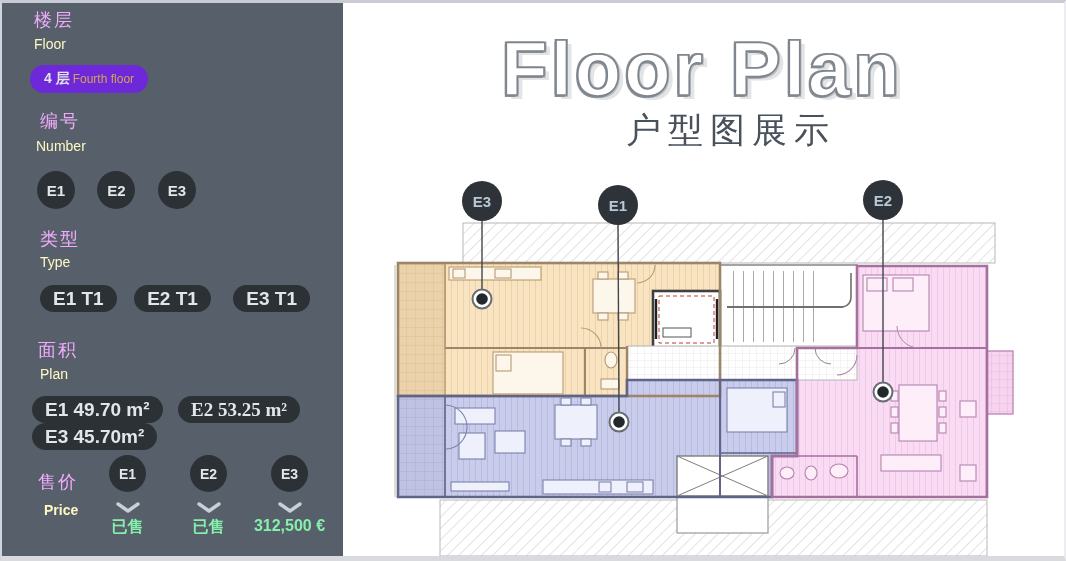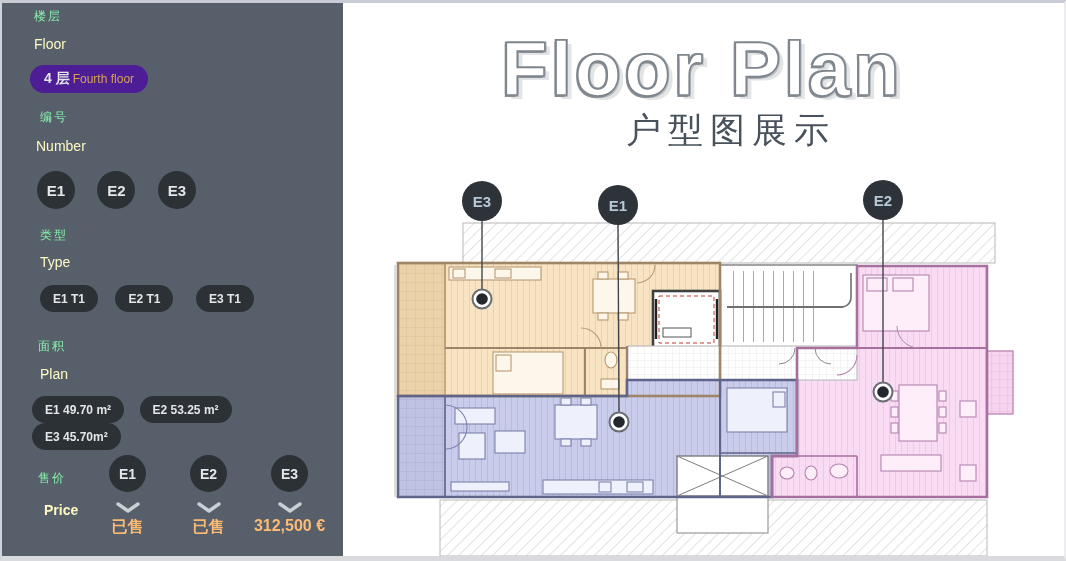--- a/index.html
+++ b/index.html
@@ -5,44 +5,44 @@
   * { margin:0; padding:0; box-sizing:border-box; }
   html,body { width:1066px; height:561px; }
   body { font-family:"Liberation Sans", sans-serif; background:#fff; overflow:hidden; }
   .app{
     position:relative; width:1066px; height:561px; background:#ffffff;
     border-top:3px solid #c9cbd5; border-left:2px solid #d2d4dc;
     border-bottom:5px solid #d9dade; border-right:2px solid #ededf1;
   }
   
   .sidebar{ position:absolute; left:0; top:0; width:341px; height:553px; background:#57606a; }
-  .sec-zh{ color:#86efac; font-size:12px; letter-spacing:2px; }
+  .sec-zh{ color:#f0abfc; font-size:18px; letter-spacing:2px; }
   .sec-en{ color:#fef9c3; font-size:14px; }
   .abs{ position:absolute; }
   .btn-dark{
-    display:inline-flex; align-items:center; background:#4c1d95; border-radius:14px;
+    display:inline-flex; align-items:center; background:#6d28d9; border-radius:14px;
     height:28px; padding:0 14px; cursor:pointer; border:none;
   }
   .floor-num{ color:#e3e6e9; font-weight:bold; font-size:14px; }
   .floor-name{ color:#d5a355; font-size:12px; margin-left:3px; }
   .circle-btn{
     width:38px; height:38px; border-radius:50%; background:#2c3136; color:#e3e6e9;
     font-weight:bold; font-size:15px; display:inline-flex; align-items:center; justify-content:center;
     cursor:pointer; margin-right:18px;
   }
   .pill{
     display:inline-flex; align-items:center; justify-content:center; background:#2c3136;
-    color:#e3e6e9; font-weight:bold; font-size:12px; height:27px; border-radius:14px;
+    color:#e3e6e9; font-weight:bold; font-size:19px; height:27px; border-radius:14px;
     padding:0 13px; margin-right:13px; cursor:pointer; white-space:nowrap;
   }
   .price-block{ position:absolute; left:0; top:452px; width:341px; height:100px; }
   .price-col{ position:absolute; width:81px; text-align:center; top:0; }
   .price-col .circle-btn{ margin:0 auto; width:37px; height:37px; font-size:14px; }
   .chev{ display:block; margin:10px auto 4px; cursor:pointer; }
-  .price-status{ color:#fdba74; font-weight:bold; font-size:16px; margin-top:2px; white-space:nowrap; }
+  .price-status{ color:#86efac; font-weight:bold; font-size:16px; margin-top:2px; white-space:nowrap; }
   
   .main{ position:absolute; left:341px; top:0; width:718px; height:553px; background:#fff; }
   .plan-title{
     position:absolute; left:0; top:22px; width:718px; text-align:center;
     font-weight:bold; font-size:76px; letter-spacing:3px; color:#ffffff;
     -webkit-text-stroke:1.6px #7d848c;
     text-shadow:-1.5px -1.5px 0 #878e95, 1.5px -1.5px 0 #a7adb3,
                 -1.5px 1.5px 0 #878e95, 1.5px 1.5px 0 #b9bec3, 5px 4px 0 #e3e4e6;
   }
   .plan-subtitle{
@@ -83,21 +83,21 @@
       <span class="pill">E1 T1</span>
       <span class="pill" style="margin-right:18px;">E2 T1</span>
       <span class="pill">E3 T1</span>
     </div>
 
     <div class="abs sec-zh" style="left:36px; top:335px;">面积</div>
     <div class="abs sec-en" style="left:38px; top:363px;">Plan</div>
 
     <div class="abs" style="left:30px; top:393px;">
       <span class="pill" style="margin-right:11px;">E1 49.70 m²</span>
-      <span class="pill" style="margin-right:11px;">E2 53.25 m²</span>
+      <span class="pill" style="margin-right:11px;font-family:Liberation Serif, serif;">E2 53.25 m²</span>
       <span class="pill">E3 45.70m²</span>
     </div>
 
     <div class="price-block">
       <div class="abs sec-zh" style="left:36px; top:15px;">售价</div>
       <div class="abs sec-en" style="left:42px; top:47px;font-weight:bold;">Price</div>
 
       <div class="price-col" style="left:85px;">
         <span class="circle-btn">E1</span>
         <svg class="chev" width="24" height="11" viewBox="0 0 24 11">

